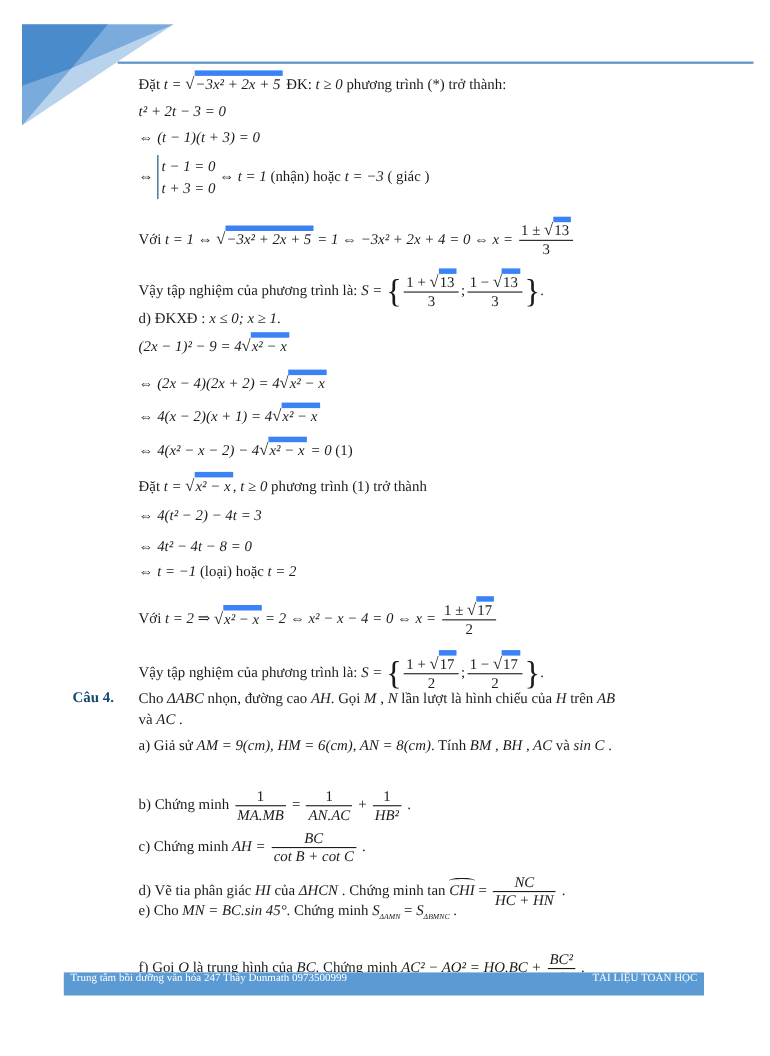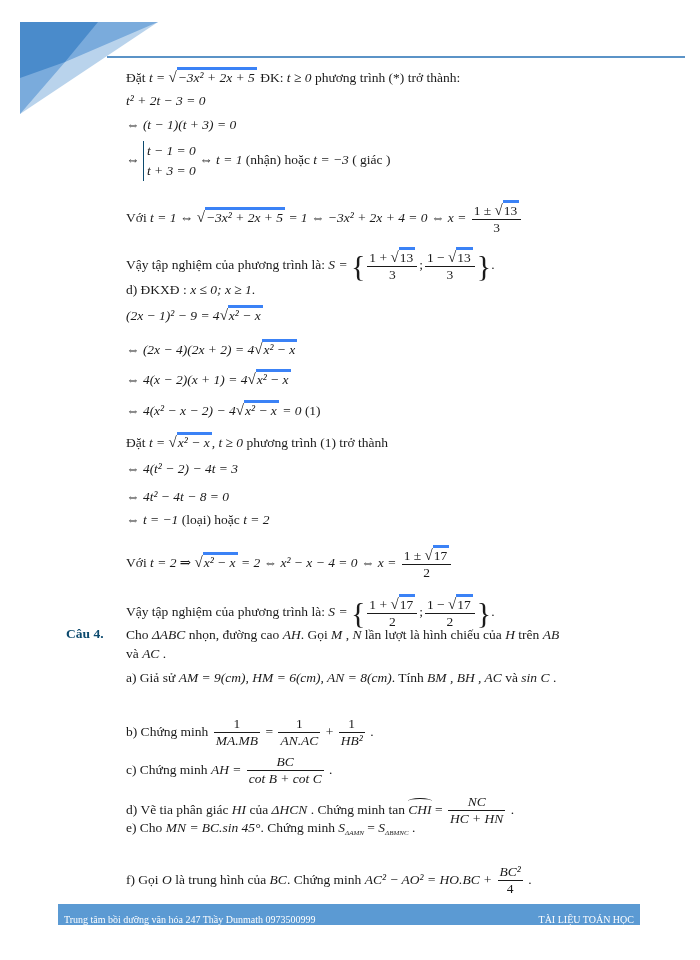--- a/index.html
+++ b/index.html
@@ -8,31 +8,31 @@
     .deco { position: absolute; left: 20px; top: 22px; width: 138px; height: 92px; }
     .header-line { position: absolute; left: 107px; top: 56px; width: 578px; height: 2px; background: #5b93c7; }
     .content { position: absolute; left: 126px; top: 0; width: 540px; font-size: 13.5px; }
     .ln { position: absolute; left: 0; white-space: nowrap; line-height: 18px; }
     .m { font-style: italic; }
     .n { font-style: normal; }
     .frac { display: inline-block; vertical-align: middle; text-align: center; margin: 12px 2px; }
     .frac .num { display: block; padding: 0 2px; border-bottom: 1px solid #1a1a1a; line-height: 16px; }
     .frac .den { display: block; padding: 0 2px; line-height: 16px; }
     .sqrt { display: inline-block; }
-    .sqrt .rad { border-top: 3px solid #3b82f6; padding: 0 2px 0 1px; }
+    .sqrt .rad { border-top: 5px solid #3b82f6; padding: 0 2px 0 1px; }
     .sqrt .sym { font-size: 15px; font-weight: bold; }
     sub { font-size: 7px; vertical-align: -3px; }
     .brace { font-size: 30px; vertical-align: middle; font-weight: 300; }
     .bracket-sys { display: inline-block; vertical-align: middle; border-left: 1px solid #0c4a6e; padding-left: 3px; line-height: 20px; font-style: italic; }
     .cau-label { position: absolute; left: 66px; color: #0c4a6e; font-weight: bold; font-size: 13.5px; }
     .hat { display: inline-block; position: relative; text-align: right; }
     .hat::before { content: ""; position: absolute; left: 0; right: 0; top: -3px; height: 5px;
                    border-top: 1px solid #1a1a1a; border-radius: 50% 50% 0 0; }
     .footer { position: absolute; left: 58px; top: 884px; width: 582px; height: 21px; background: #5b9ad3; color: #ffffff;
-              font-size: 10px; display: flex; align-items: flex-end; justify-content: space-between; padding: 0 6px; box-sizing: border-box; margin-top: 20px; }
+              font-size: 10px; display: flex; align-items: flex-start; justify-content: space-between; padding: 0 6px; box-sizing: border-box; }
   </style>
 </head>
 <body>
 
 <svg class="deco" viewBox="0 0 138 92" preserveAspectRatio="none">
   <polygon points="0,0 138,0 0,92" fill="#b9d3ec"></polygon>
   <polygon points="0,0 138,0 45,40 0,92" fill="#7aabdc"></polygon>
   <polygon points="0,0 78,0 45,40 0,56" fill="#4a8bcb"></polygon>
 </svg>
 <div class="header-line"></div>

